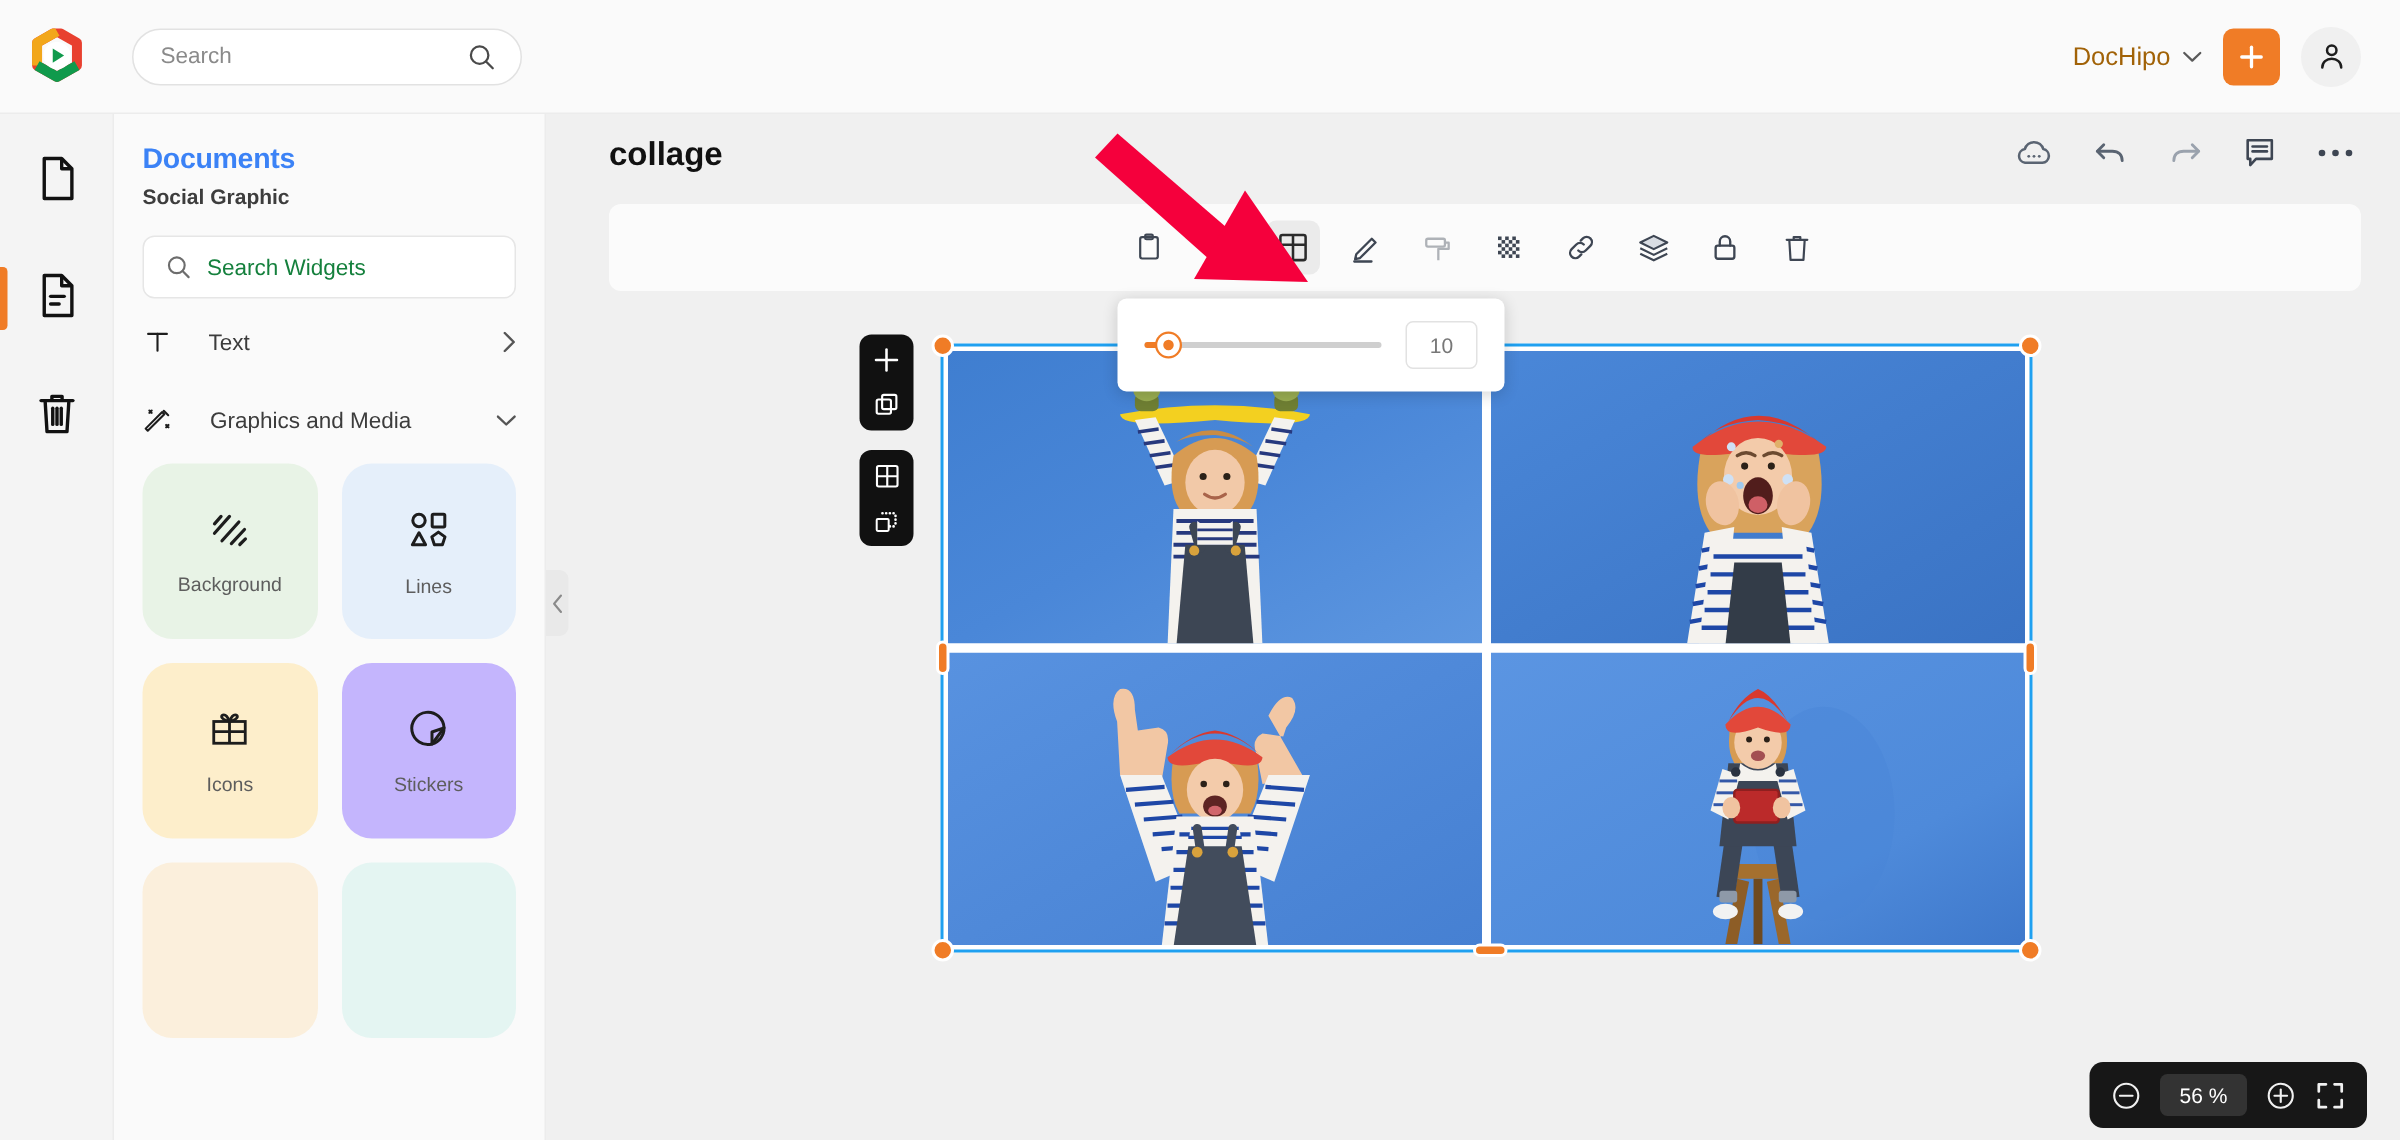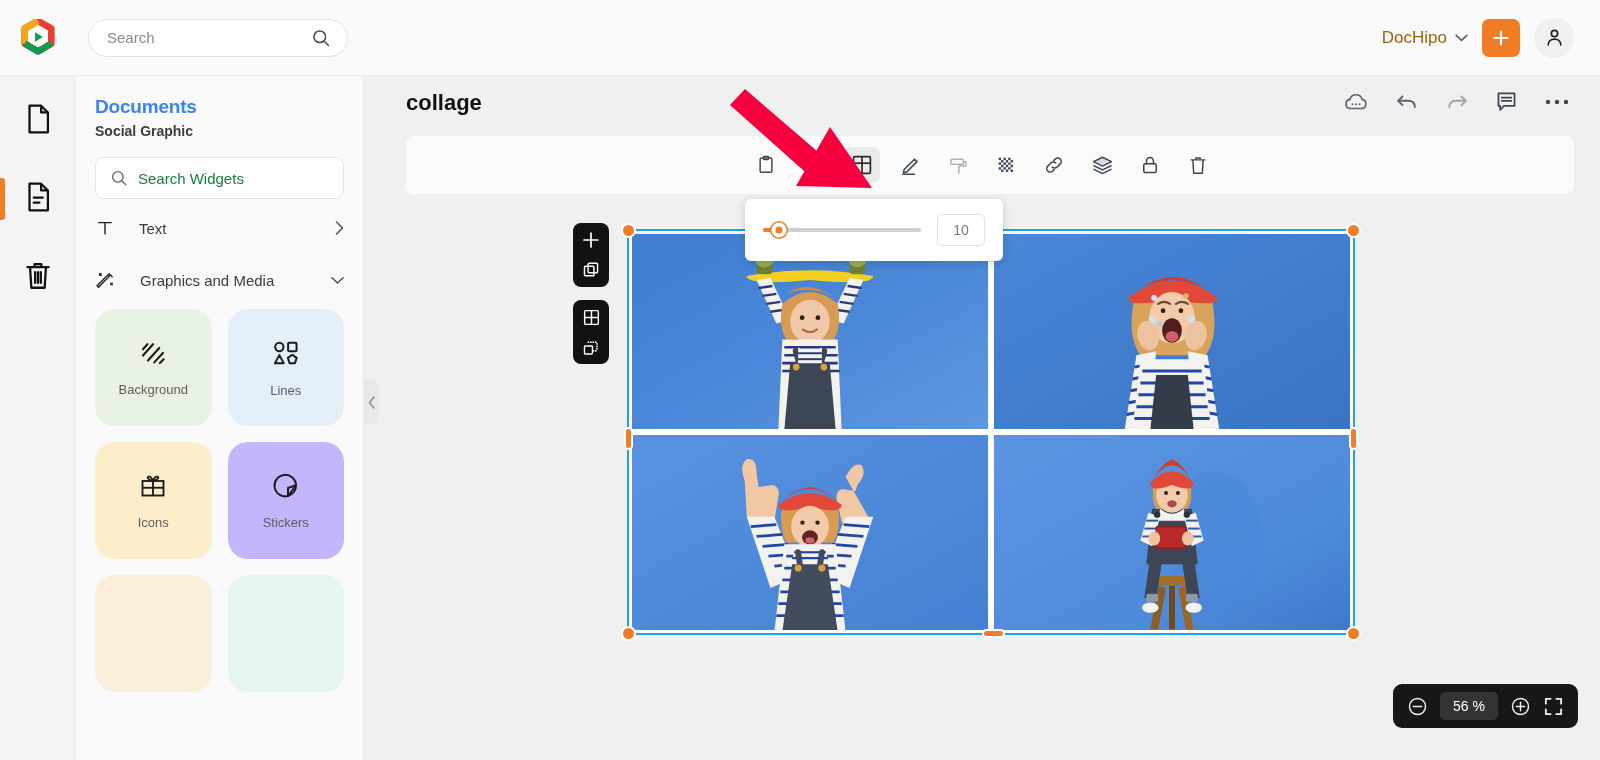--- a/index.html
+++ b/index.html
@@ -167,21 +167,21 @@
   }
   .h.c { width: 15px; height: 15px; }
   .h.v { width: 9px; height: 23px; border-radius: 5px; }
   .h.hz { width: 23px; height: 9px; border-radius: 5px; }
 
   
   .arrow-svg { position: absolute; left: 0; top: 0; width: 1236px; height: 684px; pointer-events: none; z-index: 20; }
 
   
   .zoomctl {
-    position: absolute; right: 22px; bottom: 32px; height: 44px; background: #171717;
+    position: absolute; right: 22px; bottom: 8px; height: 44px; background: #171717;
     border-radius: 9px; display: flex; align-items: center; gap: 12px; padding: 0 14px; z-index: 12;
   }
   .zoomctl .pct {
     background: #333; border-radius: 5px; height: 28px; min-width: 58px;
     display: flex; align-items: center; justify-content: center; gap: 4px;
     font-size: 14px; color: #fff;
   }
   .zbtn { cursor: pointer; display: flex; align-items: center; }
 </style>
 </head>

